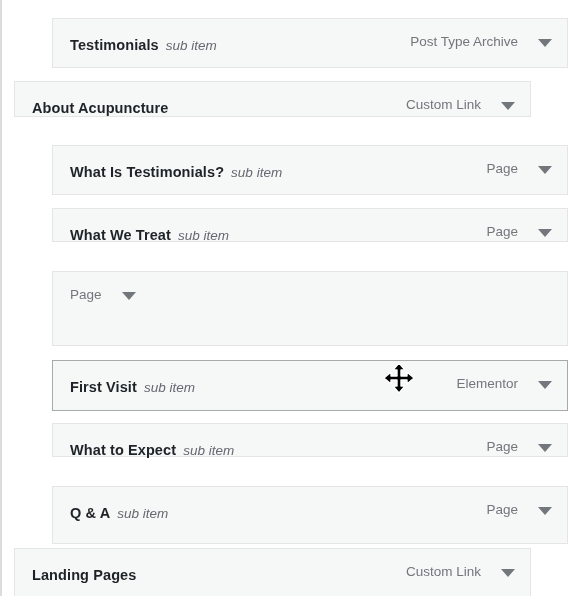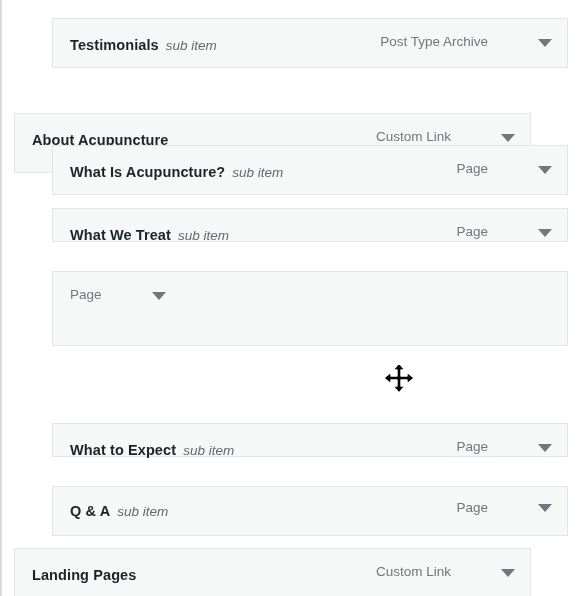--- a/index.html
+++ b/index.html
@@ -74,21 +74,20 @@
     font-style: italic;
     color: #646970;
     margin-left: 7px;
     white-space: nowrap;
   }
   .item-controls {
     display: flex;
     align-items: center;
     flex: none;
     padding-top: 1px;
-    gap: 30px;
   }
   .item-type {
     font-size: 13.5px;
     color: #72777c;
     white-space: nowrap;
   }
   .toggle-arrow {
     margin-left: 20px;
     width: 14px;
     height: 14px;
@@ -124,32 +123,32 @@
 <div id="menu-panel">
     <div class="menu-item depth-1" style="top: 9px; height: 50px;">
       <div class="item-handle">
         <span class="item-title-wrap"><span class="item-title">Testimonials</span><span class="item-sub-label">sub item</span></span>
         <span class="item-controls">
           <span class="item-type">Post Type Archive</span>
           <span class="toggle-arrow"></span>
         </span>
       </div>
     </div>
-    <div class="menu-item depth-0" style="top: 72px; height: 60px; margin-top: 32px;">
+    <div class="menu-item depth-0" style="top: 72px; height: 36px;">
       <div class="item-handle">
         <span class="item-title-wrap"><span class="item-title">About Acupuncture</span></span>
         <span class="item-controls">
           <span class="item-type">Custom Link</span>
           <span class="toggle-arrow"></span>
         </span>
       </div>
     </div>
     <div class="menu-item depth-1" style="top: 136px; height: 50px;">
       <div class="item-handle">
-        <span class="item-title-wrap"><span class="item-title">What Is Acupuncture?</span><span class="item-sub-label">sub item</span></span>
+        <span class="item-title-wrap"><span class="item-title">What Is Testimonials?</span><span class="item-sub-label">sub item</span></span>
         <span class="item-controls">
           <span class="item-type">Page</span>
           <span class="toggle-arrow"></span>
         </span>
       </div>
     </div>
     <div class="menu-item depth-1" style="top: 199px; height: 34px;">
       <div class="item-handle">
         <span class="item-title-wrap"><span class="item-title">What We Treat</span><span class="item-sub-label">sub item</span></span>
         <span class="item-controls">
@@ -159,30 +158,39 @@
       </div>
     </div>
     <div class="menu-item depth-1" style="top: 262px; height: 75px;">
       <div class="item-handle">
         <span class="item-controls">
           <span class="item-type">Page</span>
           <span class="toggle-arrow"></span>
         </span>
       </div>
     </div>
+    <div class="menu-item depth-1 is-hovered" style="top: 351px; height: 51px;">
+      <div class="item-handle">
+        <span class="item-title-wrap"><span class="item-title">First Visit</span><span class="item-sub-label">sub item</span></span>
+        <span class="item-controls">
+          <span class="item-type">Elementor</span>
+          <span class="toggle-arrow"></span>
+        </span>
+      </div>
+    </div>
     <div class="menu-item depth-1" style="top: 414px; height: 34px;">
       <div class="item-handle">
         <span class="item-title-wrap"><span class="item-title">What to Expect</span><span class="item-sub-label">sub item</span></span>
         <span class="item-controls">
           <span class="item-type">Page</span>
           <span class="toggle-arrow"></span>
         </span>
       </div>
     </div>
-    <div class="menu-item depth-1" style="top: 477px; height: 50px; align-items: center;">
+    <div class="menu-item depth-1" style="top: 477px; height: 58px;">
       <div class="item-handle">
         <span class="item-title-wrap"><span class="item-title">Q &amp; A</span><span class="item-sub-label">sub item</span></span>
         <span class="item-controls">
           <span class="item-type">Page</span>
           <span class="toggle-arrow"></span>
         </span>
       </div>
     </div>
     <div class="menu-item depth-0" style="top: 539px; height: 52px;">
       <div class="item-handle">

